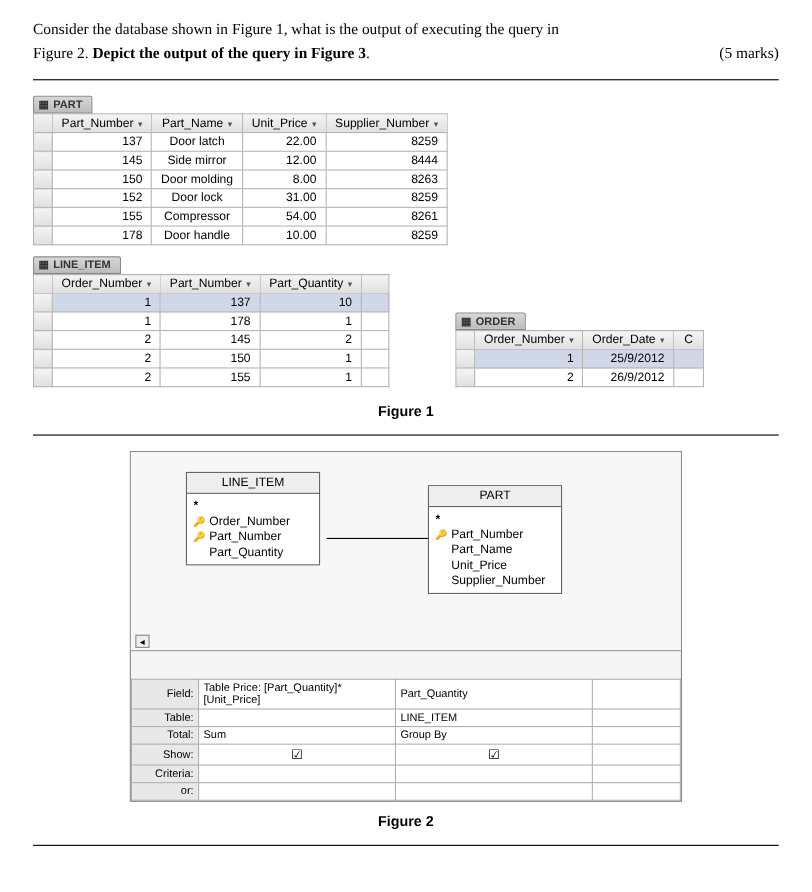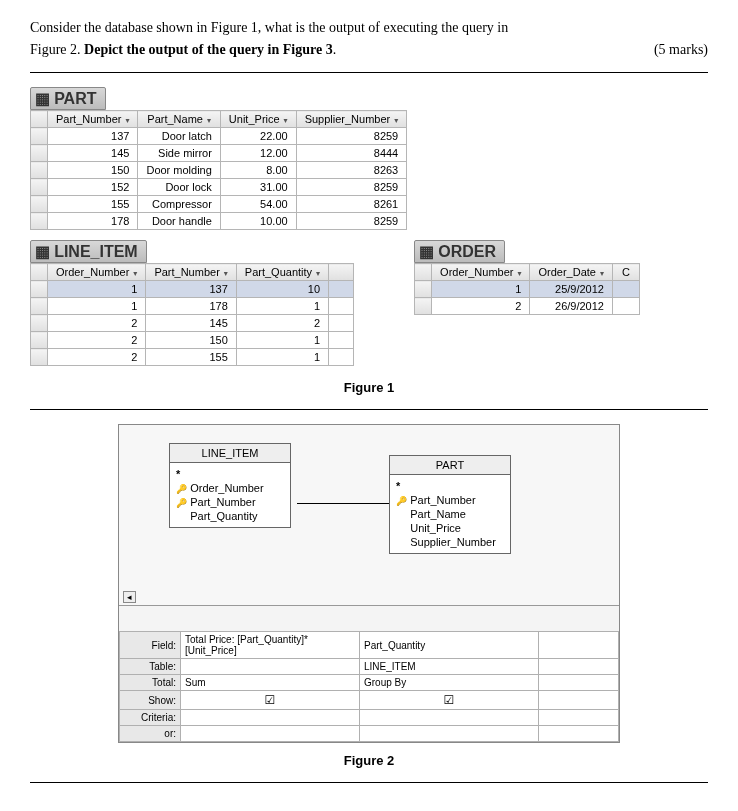--- a/index.html
+++ b/index.html
@@ -18,21 +18,21 @@
   hr.sep { border: none; border-top: 1px solid #000; margin: 14px 0; clear:both; }
 
   
   .ds-wrap { margin-bottom: 10px; }
   .ds-title {
     display: inline-block;
     background: linear-gradient(#d8d8d8,#bcbcbc);
     border: 1px solid #888;
     padding: 1px 8px 1px 4px;
     font-family: Tahoma, Arial, sans-serif;
-    font-size: 16px;
+    font-size: 10px;
     font-weight: bold;
     color: #333;
     border-radius: 2px 2px 0 0;
   }
   .ds-title .ticon { margin-right: 4px; }
   table.datasheet {
     border-collapse: collapse;
     font-family: Tahoma, Arial, sans-serif;
     font-size: 11px;
     background: #fff;
@@ -53,23 +53,23 @@
     margin-left: 4px;
     color: #555;
   }
   table.datasheet td.rowsel {
     background: linear-gradient(#f4f4f4,#e0e0e0);
     width: 14px;
     padding: 0;
   }
   table.datasheet td.num { text-align: right; }
   table.datasheet tr.sel td:not(.rowsel) { background: #d0d8e8; }
-  table.datasheet td.left { text-align: right; }
-
-  .row-flex { display: flex; gap: 60px; align-items: flex-start; }
+  table.datasheet td.left { text-align: center; }
+
+  .row-flex { display: flex; gap: 60px; align-items: flex-end; }
 
   .fig-caption { text-align: center; font-weight: bold; font-family: Liberation Sans, sans-serif; font-size: 13px; margin-top: 4px; }
 
   
   .designpane {
     border: 1px solid #888;
     background: #f4f4f4;
     width: 500px;
     margin: 0 auto;
     font-family: Tahoma, Arial, sans-serif;
@@ -317,21 +317,21 @@
     </div>
 
     <div class="joinline" style="left:178px; top:78px; width:92px;"></div>
     <div class="scrollhint">◂</div>
   </div>
 
   <table class="qbe">
     <tbody>
         <tr>
           <th>Field:</th>
-        <td class="col">Total Price: [Part_Quantity]*[Unit_Price]</td>
+        <td class="col">Table Price: [Part_Quantity]*[Unit_Price]</td>
         <td class="col">Part_Quantity</td>
         <td></td>
         </tr>
     <tr>
           <th>Table:</th>
         <td></td>
         <td>LINE_ITEM</td>
         <td></td>
         </tr>
     <tr>

